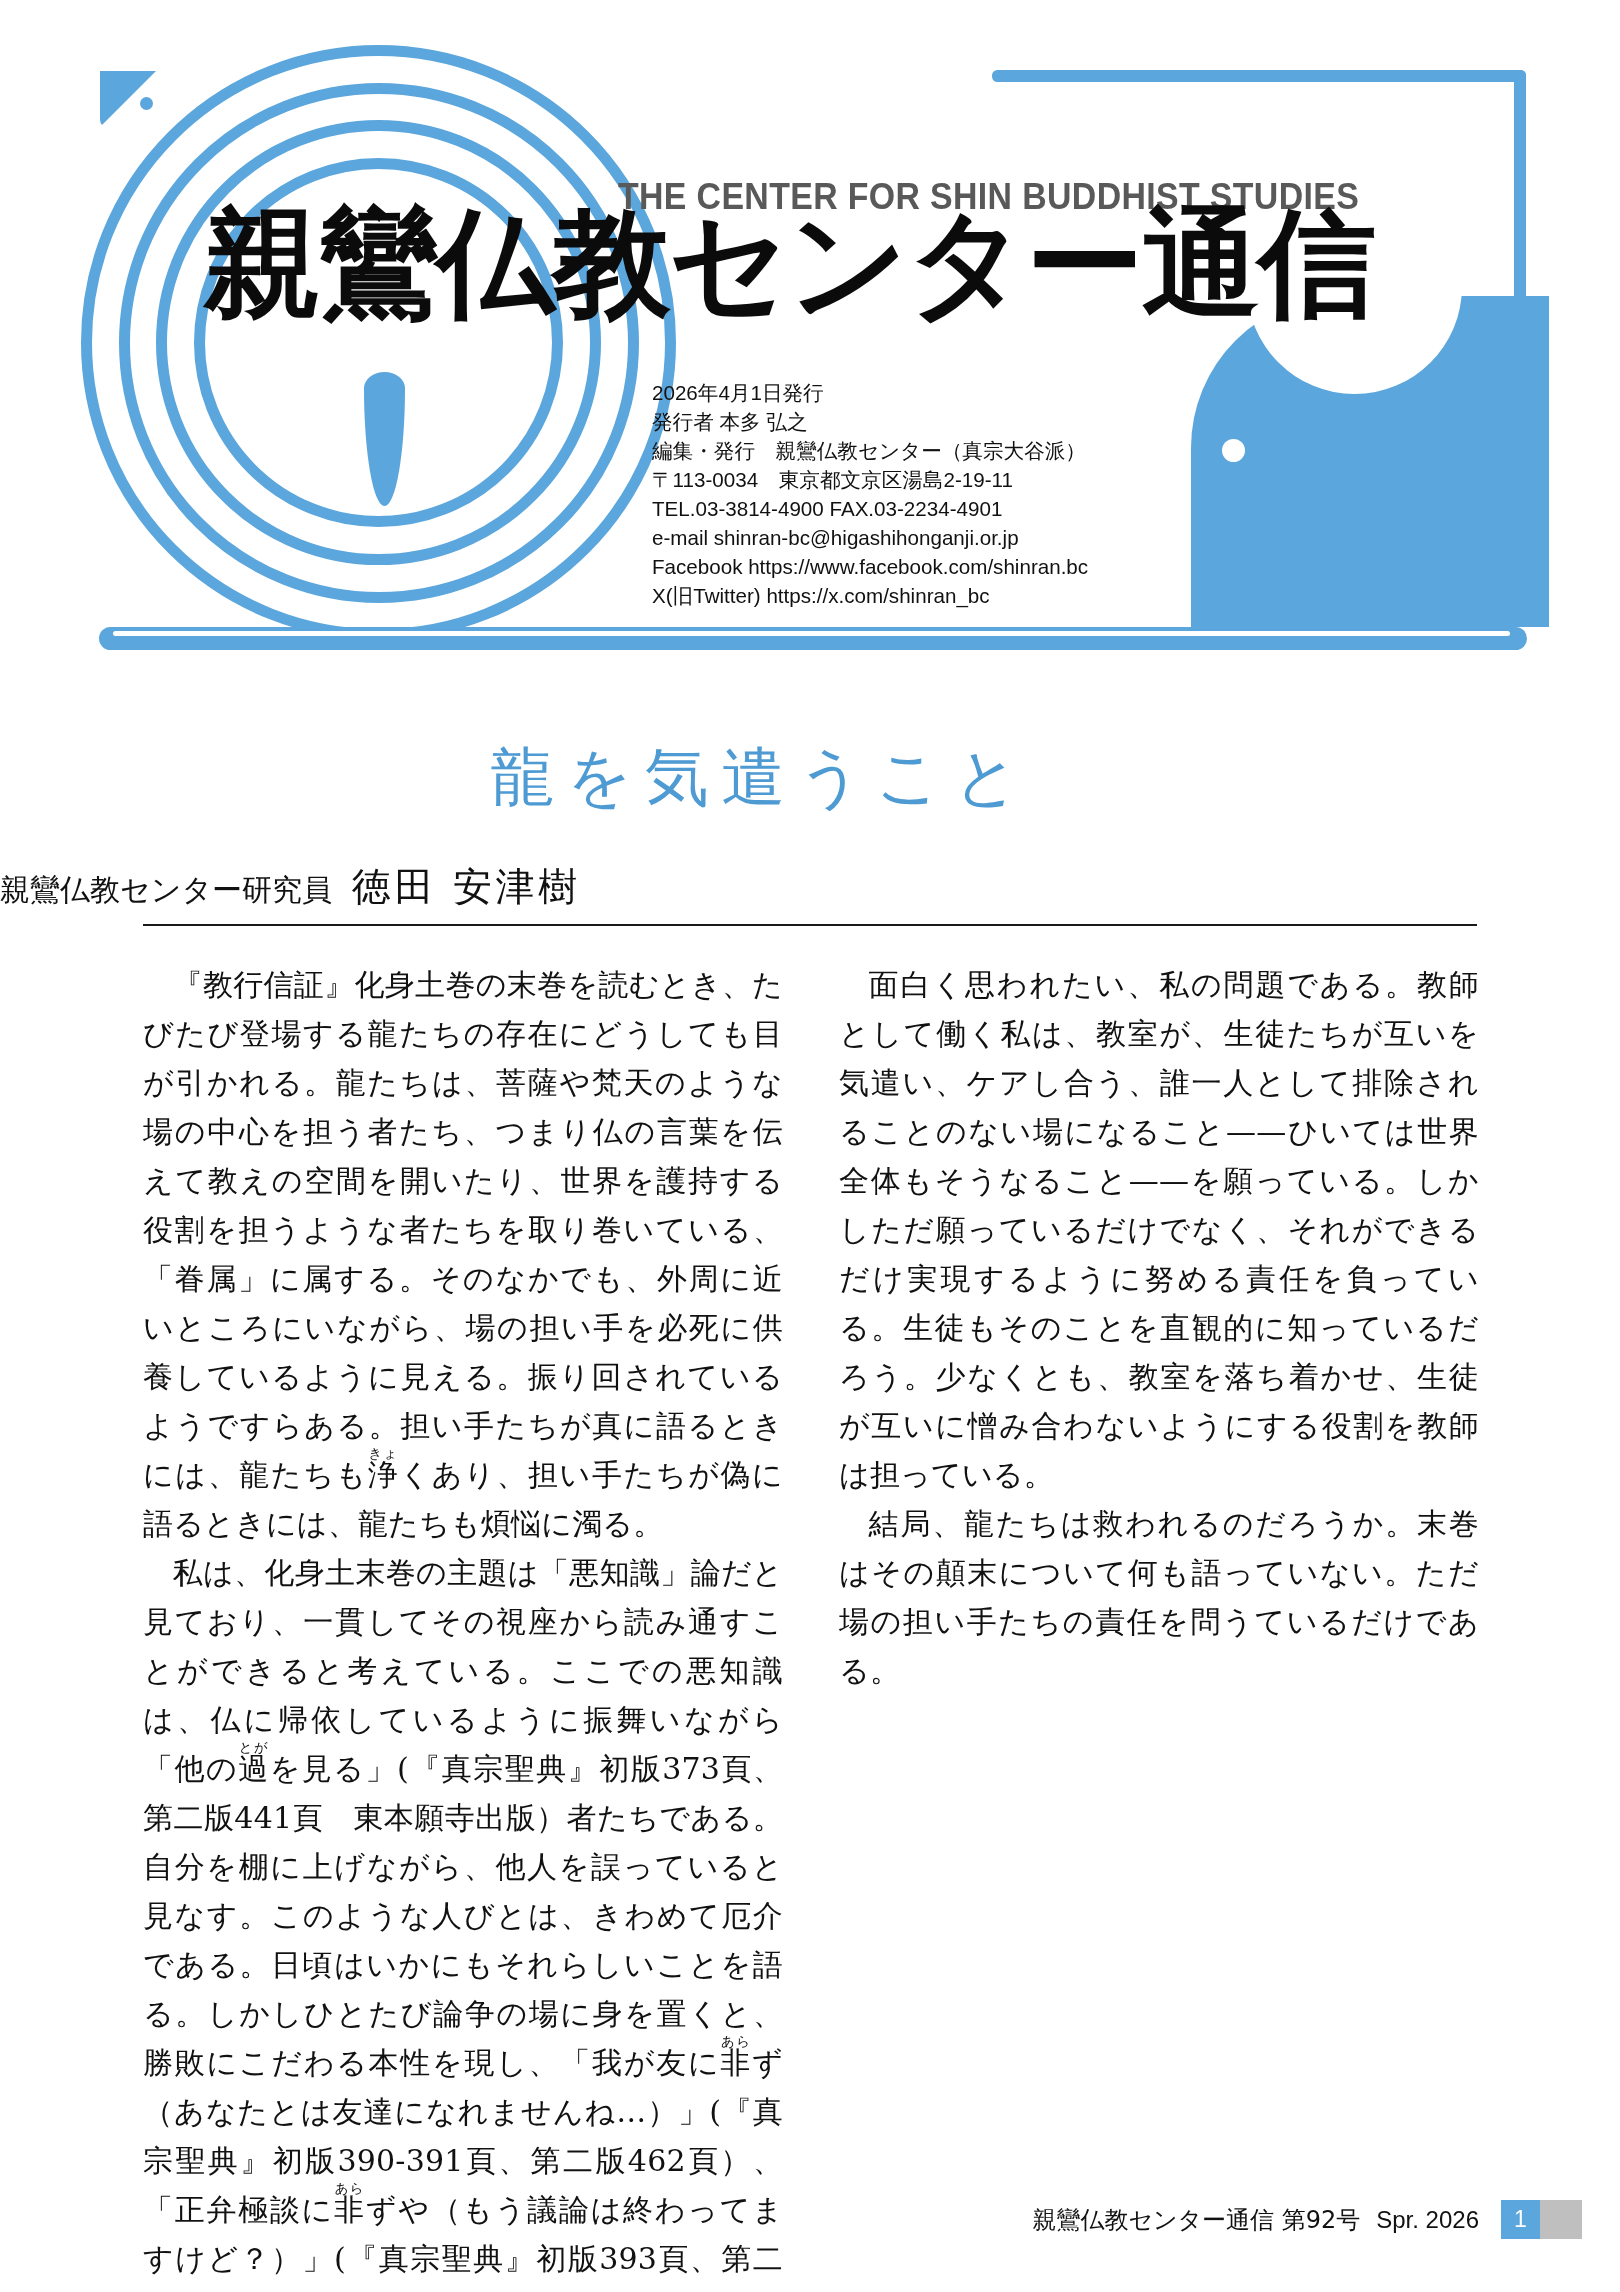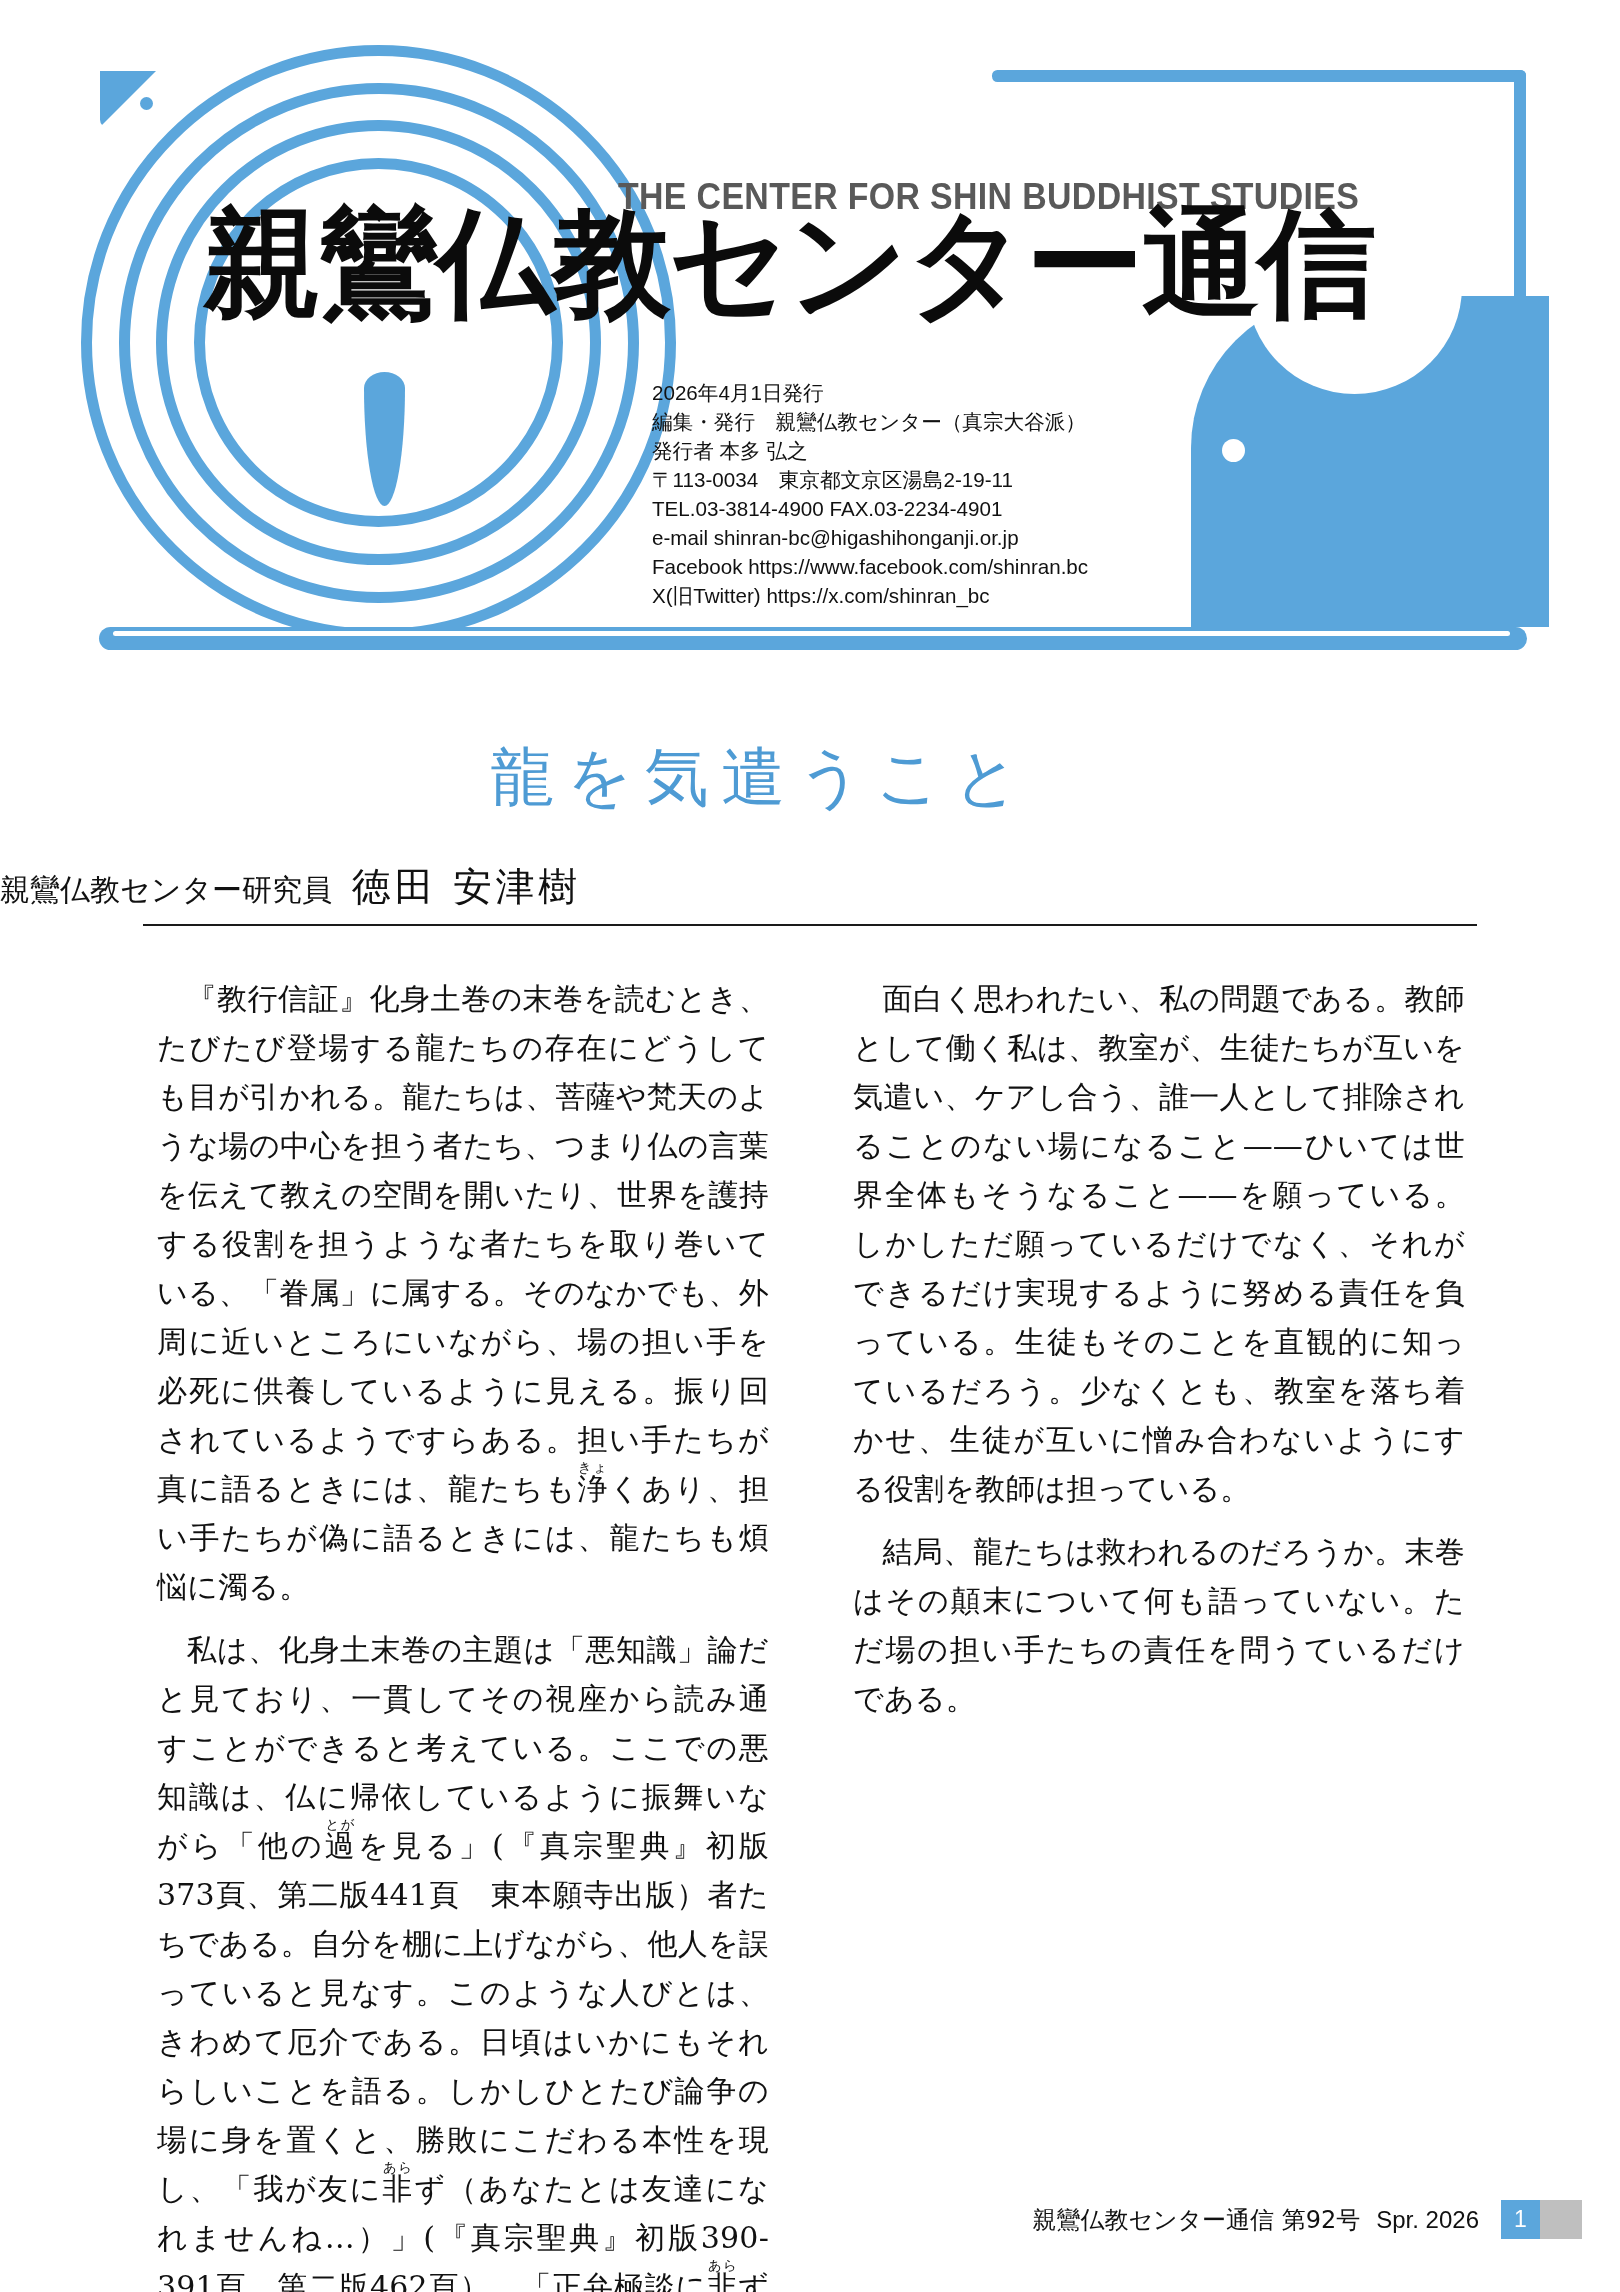--- a/index.html
+++ b/index.html
@@ -147,21 +147,21 @@
     background:#1a1a1a;
   }
 
   
   .columns{
     position:absolute;left:143px;top:960px;width:1336px;
     display:flex;gap:56px;
   }
   .col{width:640px;}
   .col p{
-    margin:14px;
+    margin:0;
     font-family:"DejaVu Serif","Liberation Serif",serif;
     font-size:30px;
     line-height:49px;
     text-align:justify;
     text-justify:inter-character;
     text-indent:29.6px;
     letter-spacing:0.2px;
     color:#111;
   }
   .col p + p{margin-top:0;}
@@ -231,22 +231,22 @@
 
     <div class="bar-bottom"></div>
     <div class="bar-bottom-inner"></div>
 
     <div class="english-tagline">THE CENTER FOR SHIN BUDDHIST STUDIES</div>
 
     <div class="jp-masthead-title">親鸞仏教センター通信</div>
 
     <div class="pubinfo">
       <div>2026年4月1日発行</div>
+      <div>発行者 本多 弘之</div>
       <div>編集・発行　親鸞仏教センター（真宗大谷派）</div>
-      <div>発行者 本多 弘之</div>
       <div>〒113-0034　東京都文京区湯島2-19-11</div>
       <div>TEL.03-3814-4900  FAX.03-2234-4901</div>
       <div>e-mail shinran-bc@higashihonganji.or.jp</div>
       <div>Facebook  https://www.facebook.com/shinran.bc</div>
       <div>X(旧Twitter)  https://x.com/shinran_bc</div>
     </div>
 
   </div>
 
   <div class="article-title">龍を気遣うこと</div>

